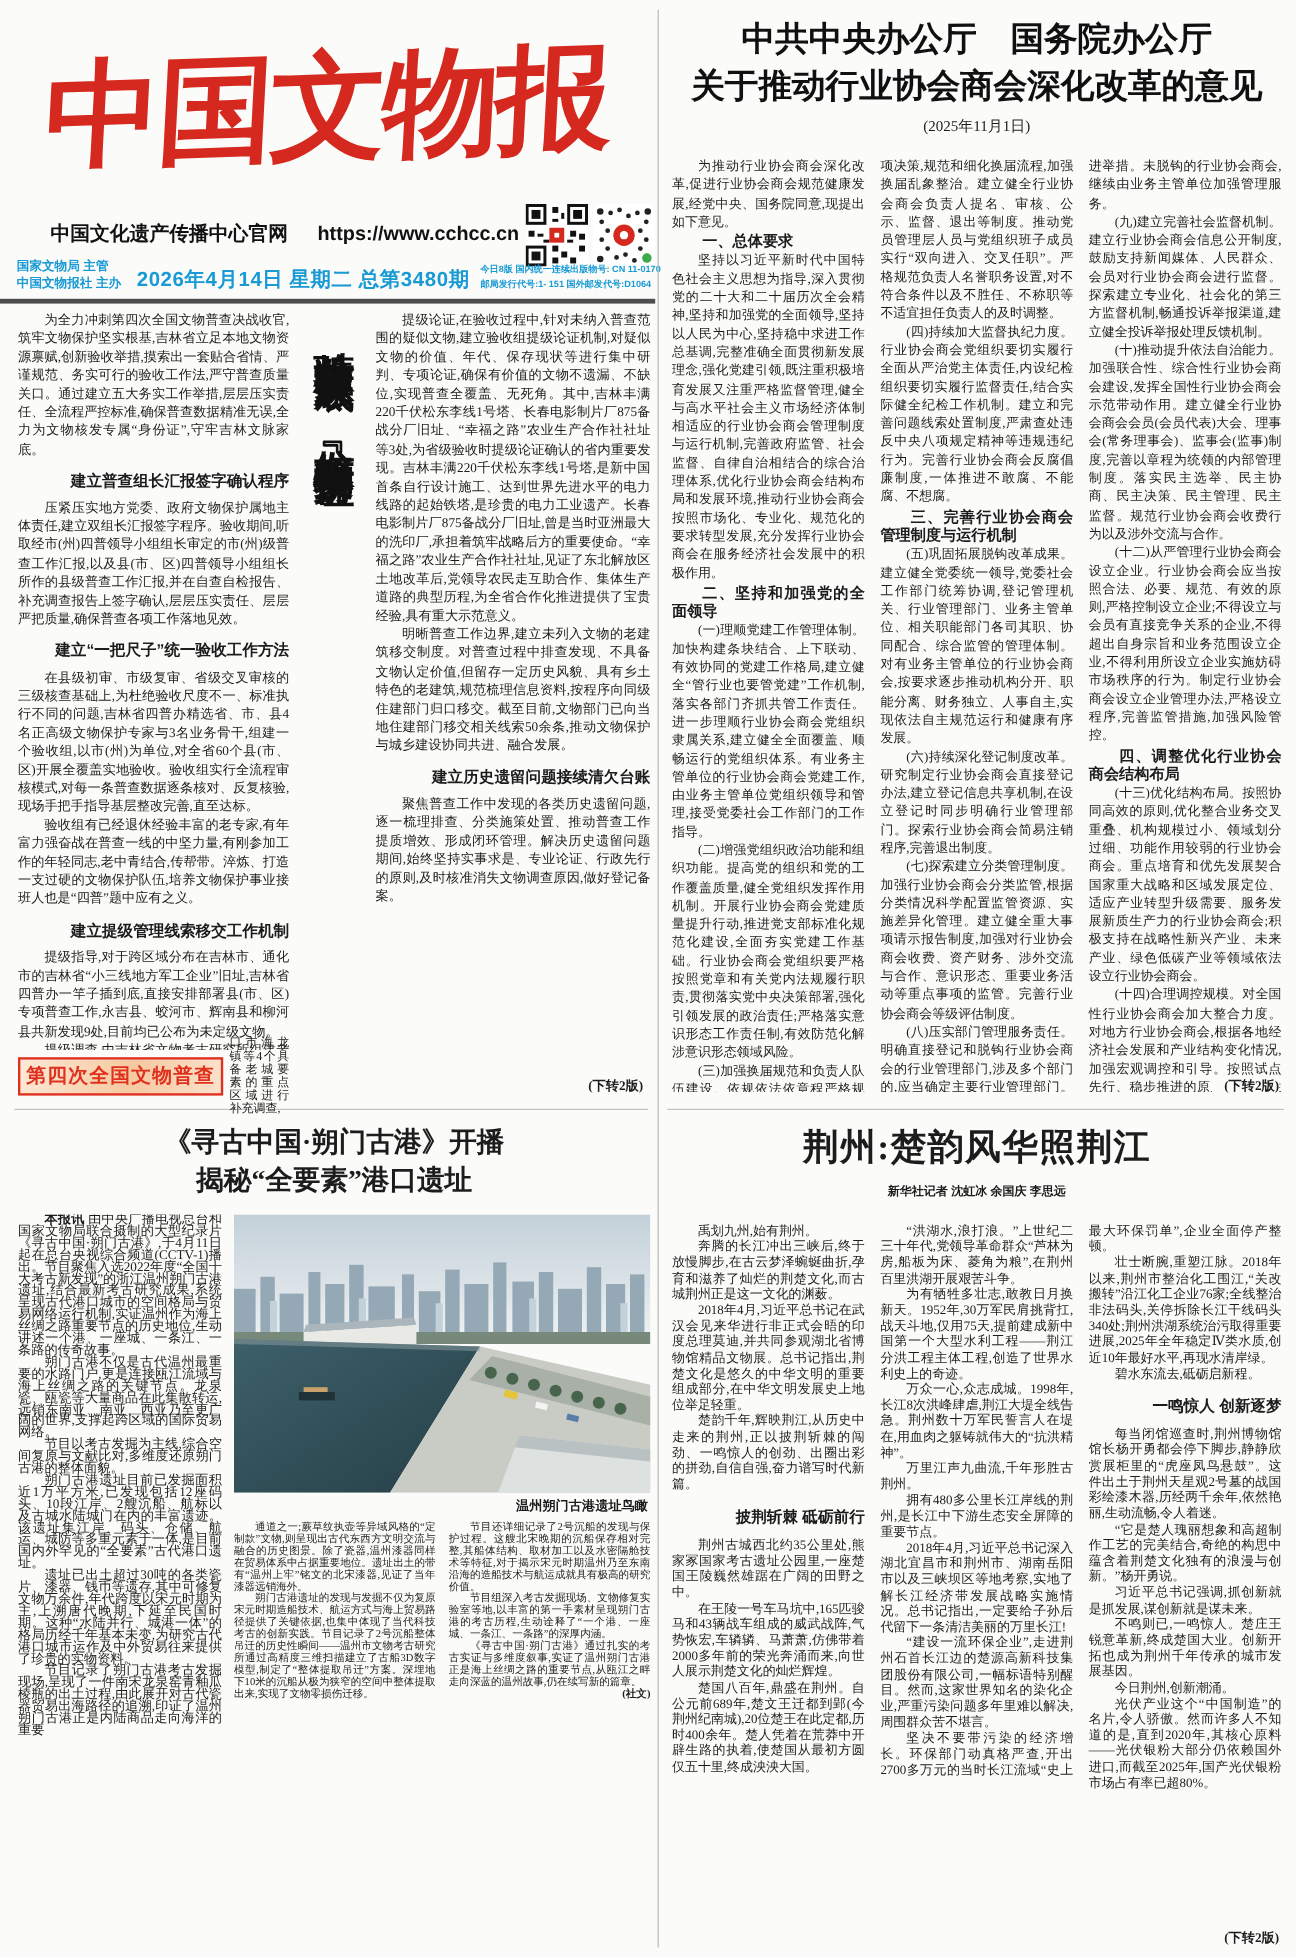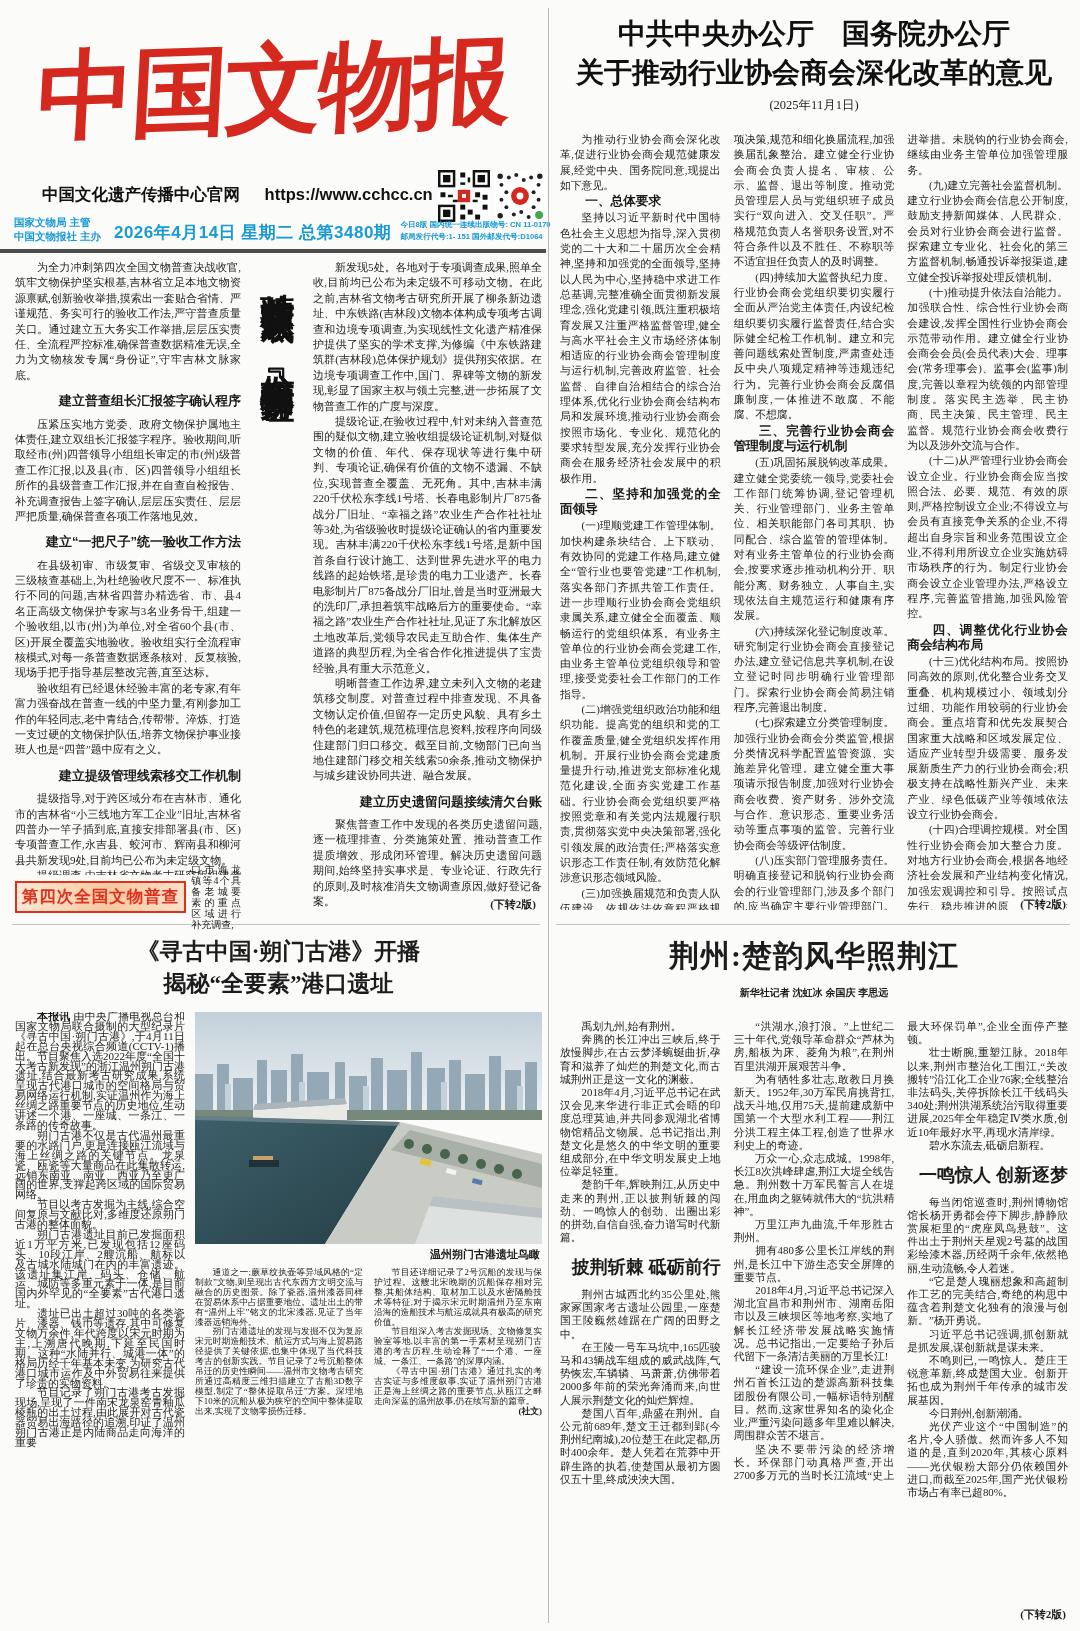--- a/index.html
+++ b/index.html
@@ -69,21 +69,21 @@
       font-size:11px;margin:3px 2px 6px 0;}
   .sm-rest{height:356px;overflow:hidden;column-count:2;column-gap:11px;
       font-size:8.8px;line-height:9.9px;}
   
   .jingzhou{position:absolute;left:556px;top:932px;width:516px;height:694px;}
   .jz-h1{margin:4px 0 0;text-align:center;font-size:30px;font-weight:bold;letter-spacing:1px;}
   .jz-byline{text-align:center;font-family:"Liberation Sans",sans-serif;font-weight:bold;
       font-size:10px;margin-top:9px;}
   .jz-body{position:absolute;left:4px;right:4px;top:88px;bottom:6px;overflow:hidden;
       column-count:3;column-gap:13px;font-size:10.8px;line-height:13.2px;}
-  .jz-body .blk-h{font-size:18px;margin:12px 0 9px;}
+  .jz-body .blk-h{font-size:13px;margin:12px 0 9px;}
 </style>
 </head>
 <body>
 
 <div class="page">
 
   <div class="masthead">
     <div class="paper-title">中国文物报</div>
     <div class="site-row">
       <span class="site-label">中国文化遗产传播中心官网</span>
@@ -183,21 +183,20 @@
         <div class="census-box">第四次全国文物普查</div>
         <div class="census-side">口市海龙镇等4个具备老城要素的重点区域进行补充调查,</div>
       </div>
     </div>
     <div class="ji-headline">
       <span>精验吉林文脉家底</span>
       <span class="vh2">核发好文物『身份证』</span>
     </div>
     <div class="ji-col2">
       <div class="ji-col2-text">
-          <p class="blk blk-p">新发现5处。各地对于专项调查成果,照单全收,目前均已公布为未定级不可移动文物。在此之前,吉林省文物考古研究所开展了柳条新边遗址、中东铁路(吉林段)文物本体构成专项考古调查和边境专项调查,为实现线性文化遗产精准保护提供了坚实的学术支撑,为修编《中东铁路建筑群(吉林段)总体保护规划》提供翔实依据。在边境专项调查工作中,国门、界碑等文物的新发现,彰显了国家主权与领土完整,进一步拓展了文物普查工作的广度与深度。</p>
           <p class="blk blk-p">提级论证,在验收过程中,针对未纳入普查范围的疑似文物,建立验收组提级论证机制,对疑似文物的价值、年代、保存现状等进行集中研判、专项论证,确保有价值的文物不遗漏、不缺位,实现普查全覆盖、无死角。其中,吉林丰满220千伏松东李线1号塔、长春电影制片厂875备战分厂旧址、“幸福之路”农业生产合作社社址等3处,为省级验收时提级论证确认的省内重要发现。吉林丰满220千伏松东李线1号塔,是新中国首条自行设计施工、达到世界先进水平的电力线路的起始铁塔,是珍贵的电力工业遗产。长春电影制片厂875备战分厂旧址,曾是当时亚洲最大的洗印厂,承担着筑牢战略后方的重要使命。“幸福之路”农业生产合作社社址,见证了东北解放区土地改革后,党领导农民走互助合作、集体生产道路的典型历程,为全省合作化推进提供了宝贵经验,具有重大示范意义。</p>
           <p class="blk blk-p">明晰普查工作边界,建立未列入文物的老建筑移交制度。对普查过程中排查发现、不具备文物认定价值,但留存一定历史风貌、具有乡土特色的老建筑,规范梳理信息资料,按程序向同级住建部门归口移交。截至目前,文物部门已向当地住建部门移交相关线索50余条,推动文物保护与城乡建设协同共进、融合发展。</p>
           <h3 class="blk blk-h">建立历史遗留问题接续清欠台账</h3>
           <p class="blk blk-p">聚焦普查工作中发现的各类历史遗留问题,逐一梳理排查、分类施策处置、推动普查工作提质增效、形成闭环管理。解决历史遗留问题期间,始终坚持实事求是、专业论证、行政先行的原则,及时核准消失文物调查原因,做好登记备案。</p>
         </div>
       <div class="cont-marker">(下转2版)</div>
     </div>
   </section>
 
   <section class="opinion">

